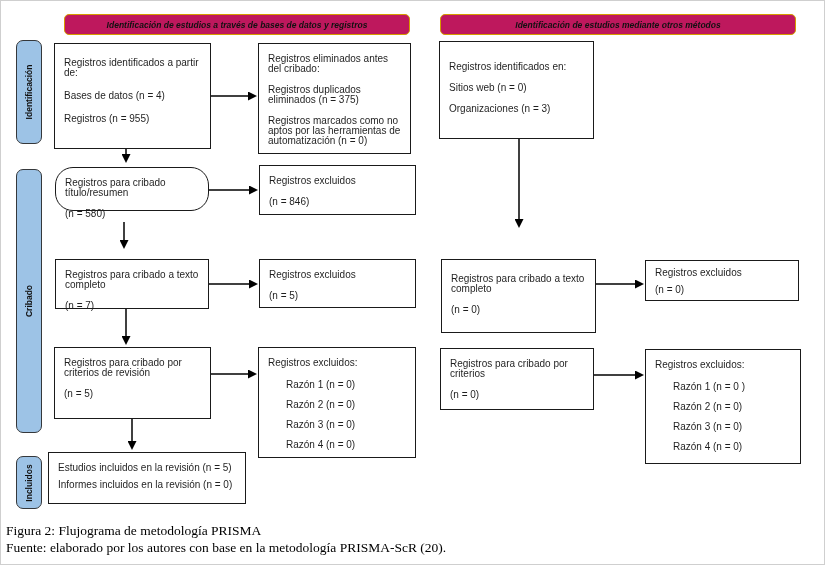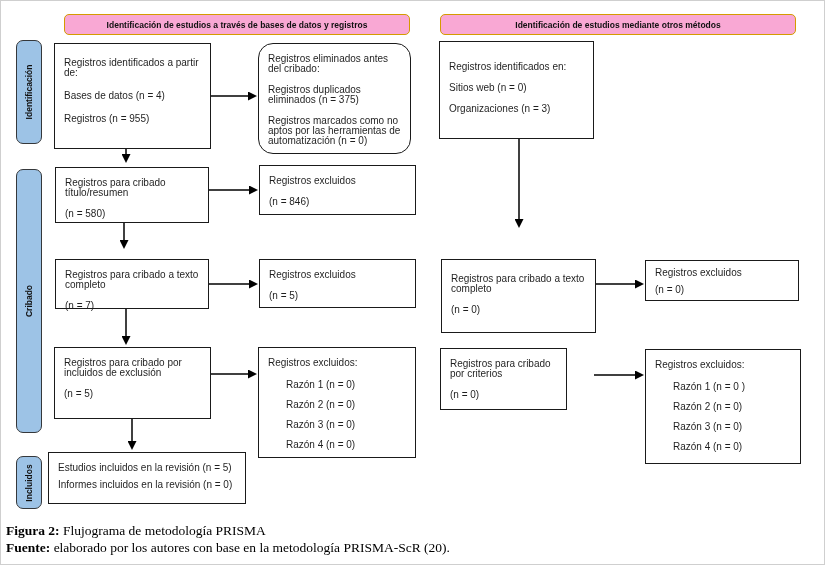--- a/index.html
+++ b/index.html
@@ -9,30 +9,31 @@
     background:#ffffff;
     border:1px solid #cfcfcf;
     box-sizing:border-box;
     font-family:"Liberation Sans", sans-serif;
     color:#1f1f1f;
     overflow:hidden;
   }
   .arrows{position:absolute;left:0;top:0;width:825px;height:565px;pointer-events:none;}
   .banner{
     position:absolute;
-    background:#f9a8d4;
+    background:#be185d;
     border:1.5px solid #D49B00;
     border-radius:5px;
     font-size:8.5px;
     font-weight:bold;
     color:#111;
     display:flex;align-items:center;justify-content:center;
     text-align:center;
     box-sizing:border-box;
     height:21px;
+    font-style:italic;
   }
   .stage{
     position:absolute;
     background:#9DC3E6;
     border:1.5px solid #35383b;
     border-radius:7px;
     box-sizing:border-box;
     display:flex;align-items:center;justify-content:center;
     overflow:hidden;
   }
@@ -62,21 +63,21 @@
   .box.tight p{margin-bottom:7px;}
   .box.reasons p.title{margin-bottom:12px;}
   .caption{
     position:absolute;
     left:5px;top:521px;width:640px;
     font-family:"Liberation Serif", serif;
     font-size:13.5px;
     line-height:17px;
     color:#000;
   }
-  .caption b{font-weight:bold;}
+  .caption b{font-weight:normal;}
 </style>
 </head>
 <body>
 
 <div class="canvas">
 
   <svg class="arrows" viewBox="0 0 825 565" xmlns="http://www.w3.org/2000/svg">
     <defs>
       <marker id="ah" markerWidth="9" markerHeight="9" refX="1" refY="4.5" orient="auto" markerUnits="userSpaceOnUse">
         <path d="M0,0 L9,4.5 L0,9 Z" fill="#000"></path>
@@ -109,48 +110,48 @@
   <div class="stage" style="left:15px;top:455px;width:26px;height:53px;">
     <span>Incluidos</span>
   </div>
 
   <div class="box pad-lg gap-lg" style="left:53px;top:42px;width:157px;height:106px;">
     <p>Registros identificados a partir de:</p>
     <p>Bases de datos (n = 4)</p>
     <p>Registros (n = 955)</p>
   </div>
 
-  <div class="box" style="left:257px;top:42px;width:153px;height:111px;border-radius:15px;">
+  <div class="box" style="left:257px;top:42px;width:153px;height:111px;">
     <p>Registros eliminados antes del cribado:</p>
     <p>Registros duplicados eliminados (n = 375)</p>
     <p>Registros marcados como no aptos por las herramientas de automatización (n = 0)</p>
   </div>
 
-  <div class="box" style="left:54px;top:166px;width:154px;height:56px;">
+  <div class="box" style="left:54px;top:166px;width:154px;height:44px;border-radius:18px;">
     <p>Registros para cribado título/resumen</p>
     <p>(n = 580)</p>
   </div>
 
   <div class="box" style="left:258px;top:164px;width:157px;height:50px;">
     <p>Registros excluidos</p>
     <p>(n = 846)</p>
   </div>
 
   <div class="box" style="left:54px;top:258px;width:154px;height:50px;">
     <p>Registros para cribado a texto completo</p>
     <p>(n = 7)</p>
   </div>
 
   <div class="box" style="left:258px;top:258px;width:157px;height:49px;">
     <p>Registros excluidos</p>
     <p>(n = 5)</p>
   </div>
 
   <div class="box" style="left:53px;top:346px;width:157px;height:72px;">
-    <p>Registros para cribado por incluidos de exclusión</p>
+    <p>Registros para cribado por criterios de revisión</p>
     <p>(n = 5)</p>
   </div>
 
   <div class="box reasons" style="left:257px;top:346px;width:158px;height:111px;">
     <p class="title">Registros excluidos:</p>
     <p class="indent">Razón 1 (n = 0)</p>
     <p class="indent">Razón 2 (n = 0)</p>
     <p class="indent">Razón 3 (n = 0)</p>
     <p class="indent">Razón 4 (n = 0)</p>
   </div>
@@ -169,21 +170,21 @@
   <div class="box pad-lg" style="left:440px;top:258px;width:155px;height:74px;">
     <p>Registros para cribado a texto completo</p>
     <p>(n = 0)</p>
   </div>
 
   <div class="box tight" style="left:644px;top:259px;width:154px;height:41px;">
     <p>Registros excluidos</p>
     <p>(n = 0)</p>
   </div>
 
-  <div class="box" style="left:439px;top:347px;width:127px;height:62px;">
+  <div class="box" style="left:439px;top:347px;width:154px;height:62px;">
     <p>Registros para cribado por criterios</p>
     <p>(n = 0)</p>
   </div>
 
   <div class="box reasons" style="left:644px;top:348px;width:156px;height:115px;">
     <p class="title">Registros excluidos:</p>
     <p class="indent">Razón 1 (n = 0 )</p>
     <p class="indent">Razón 2 (n = 0)</p>
     <p class="indent">Razón 3 (n = 0)</p>
     <p class="indent">Razón 4 (n = 0)</p>

